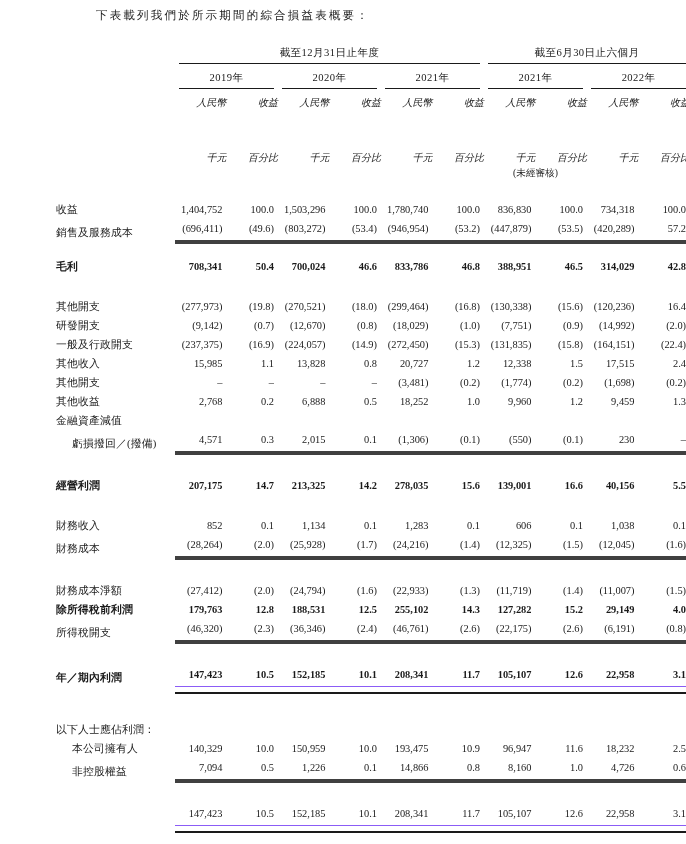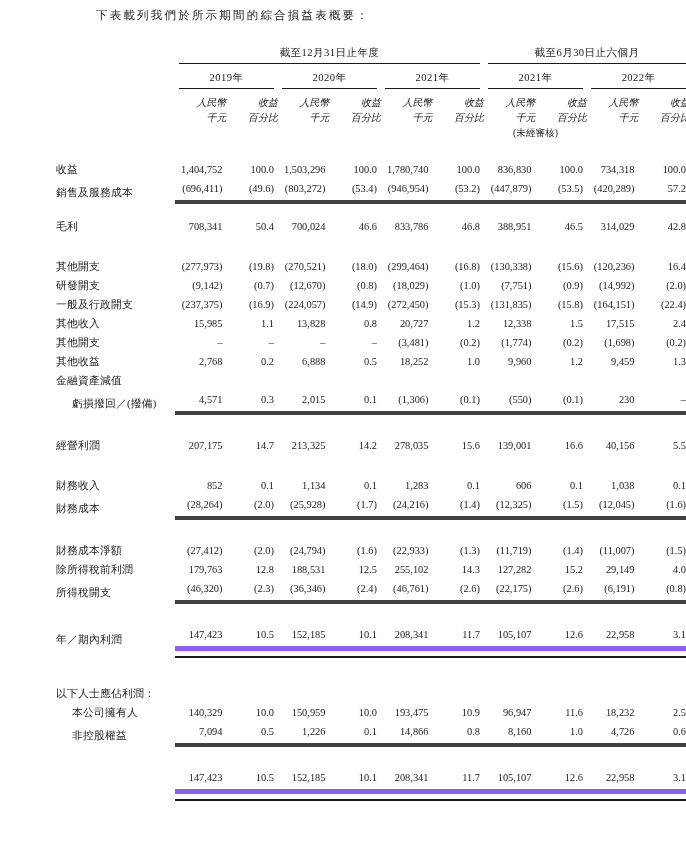--- a/index.html
+++ b/index.html
@@ -87,21 +87,21 @@
     margin: 0 4px 0 4px;
   }
   .unit {
     text-align: right;
     font-size: 10px;
     font-style: italic;
     line-height: 14.5px;
     padding-top: 7px !important;
     white-space: nowrap;
   }
-  .unit .l2 { display: block; }
+  .unit .l2 { display: block; margin-top: 40px; }
   .unaudited {
     text-align: center;
     font-size: 9.6px;
     line-height: 13px;
     white-space: nowrap;
     padding-top: 1px !important;
   }
 
   
   .lbl {
@@ -112,28 +112,28 @@
     line-height: 19px;
   }
   .lbl.indent { padding-left: 16px !important; margin-top: 39px; }
   .num {
     text-align: right;
     font-size: 10.4px;
     white-space: nowrap;
     line-height: 19px;
     padding-right: 4px !important;
   }
-  .bold .lbl, .bold .num { font-weight: normal; }
+  .bold .lbl, .bold .num { font-weight: bold; }
 
   tr.gap td { height: 13px; line-height: 13px; font-size: 0; }
   tr.gap-sm td { height: 8px; line-height: 8px; font-size: 0; }
 
   
   td.num.ruled {
-    border-bottom: 5px solid #8b5cf6;
+    border-bottom: 1px solid #8b5cf6;
     padding-bottom: 2px !important;
   }
   tr.ruled-row td.num { border-bottom: 4px solid #404040; padding-bottom: 2px !important; }
 
   
   tr.dbl-row td.num {
     height: 5px;
     font-size: 0;
     border-top: 1px solid #1a1a1a;
     border-bottom: 2.4px solid #1a1a1a;

